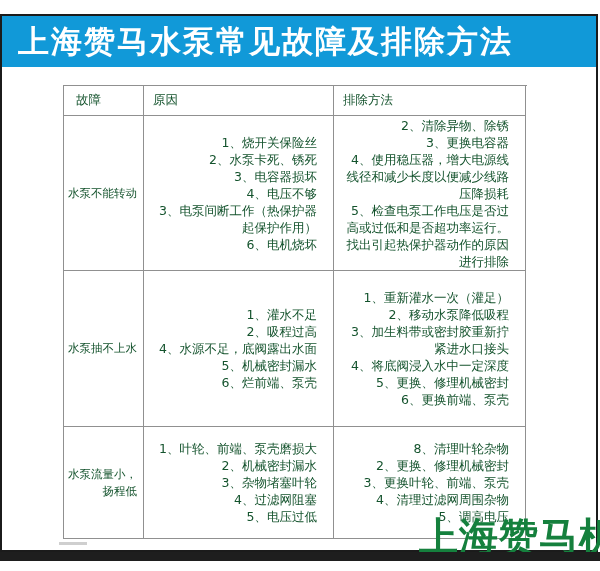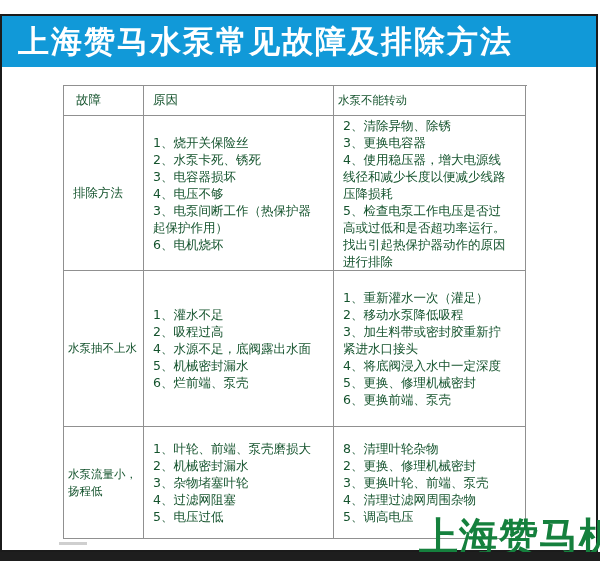--- a/index.html
+++ b/index.html
@@ -1,15 +1,15 @@
 <!DOCTYPE html>
 <html><head>
 <meta charset="utf-8">
 <style>
-  * { margin: 0; padding: 0; box-sizing: border-box; }
+  * { margin: 0; padding: 0; box-sizing: border-box; text-align: right; }
   html, body { background: #ffffff; }
   body { font-family: "DejaVu Sans", "Liberation Sans", sans-serif; }
 
   .stage {
     position: relative;
     width: 600px;
     height: 571px;
     background: #ffffff;
     overflow: hidden;
   }
@@ -124,23 +124,23 @@
   <div class="photo-frame">
 
     <div class="banner">
       <div class="banner-title">上海赞马水泵常见故障及排除方法</div>
     </div>
 
     <div class="fault-table">
 
       <div class="cell header c1">故障</div>
       <div class="cell header c2">原因</div>
+      <div class="cell header c3">排除方法</div>
+
       <div class="cell fault">水泵不能转动</div>
-
-      <div class="cell header c3">排除方法</div>
       <div class="cell list">
         <ul>
           <li>1、烧开关保险丝</li>
           <li>2、水泵卡死、锈死</li>
           <li>3、电容器损坏</li>
           <li>4、电压不够</li>
           <li>3、电泵间断工作（热保护器起保护作用）</li>
           <li>6、电机烧坏</li>
         </ul>
       </div>

